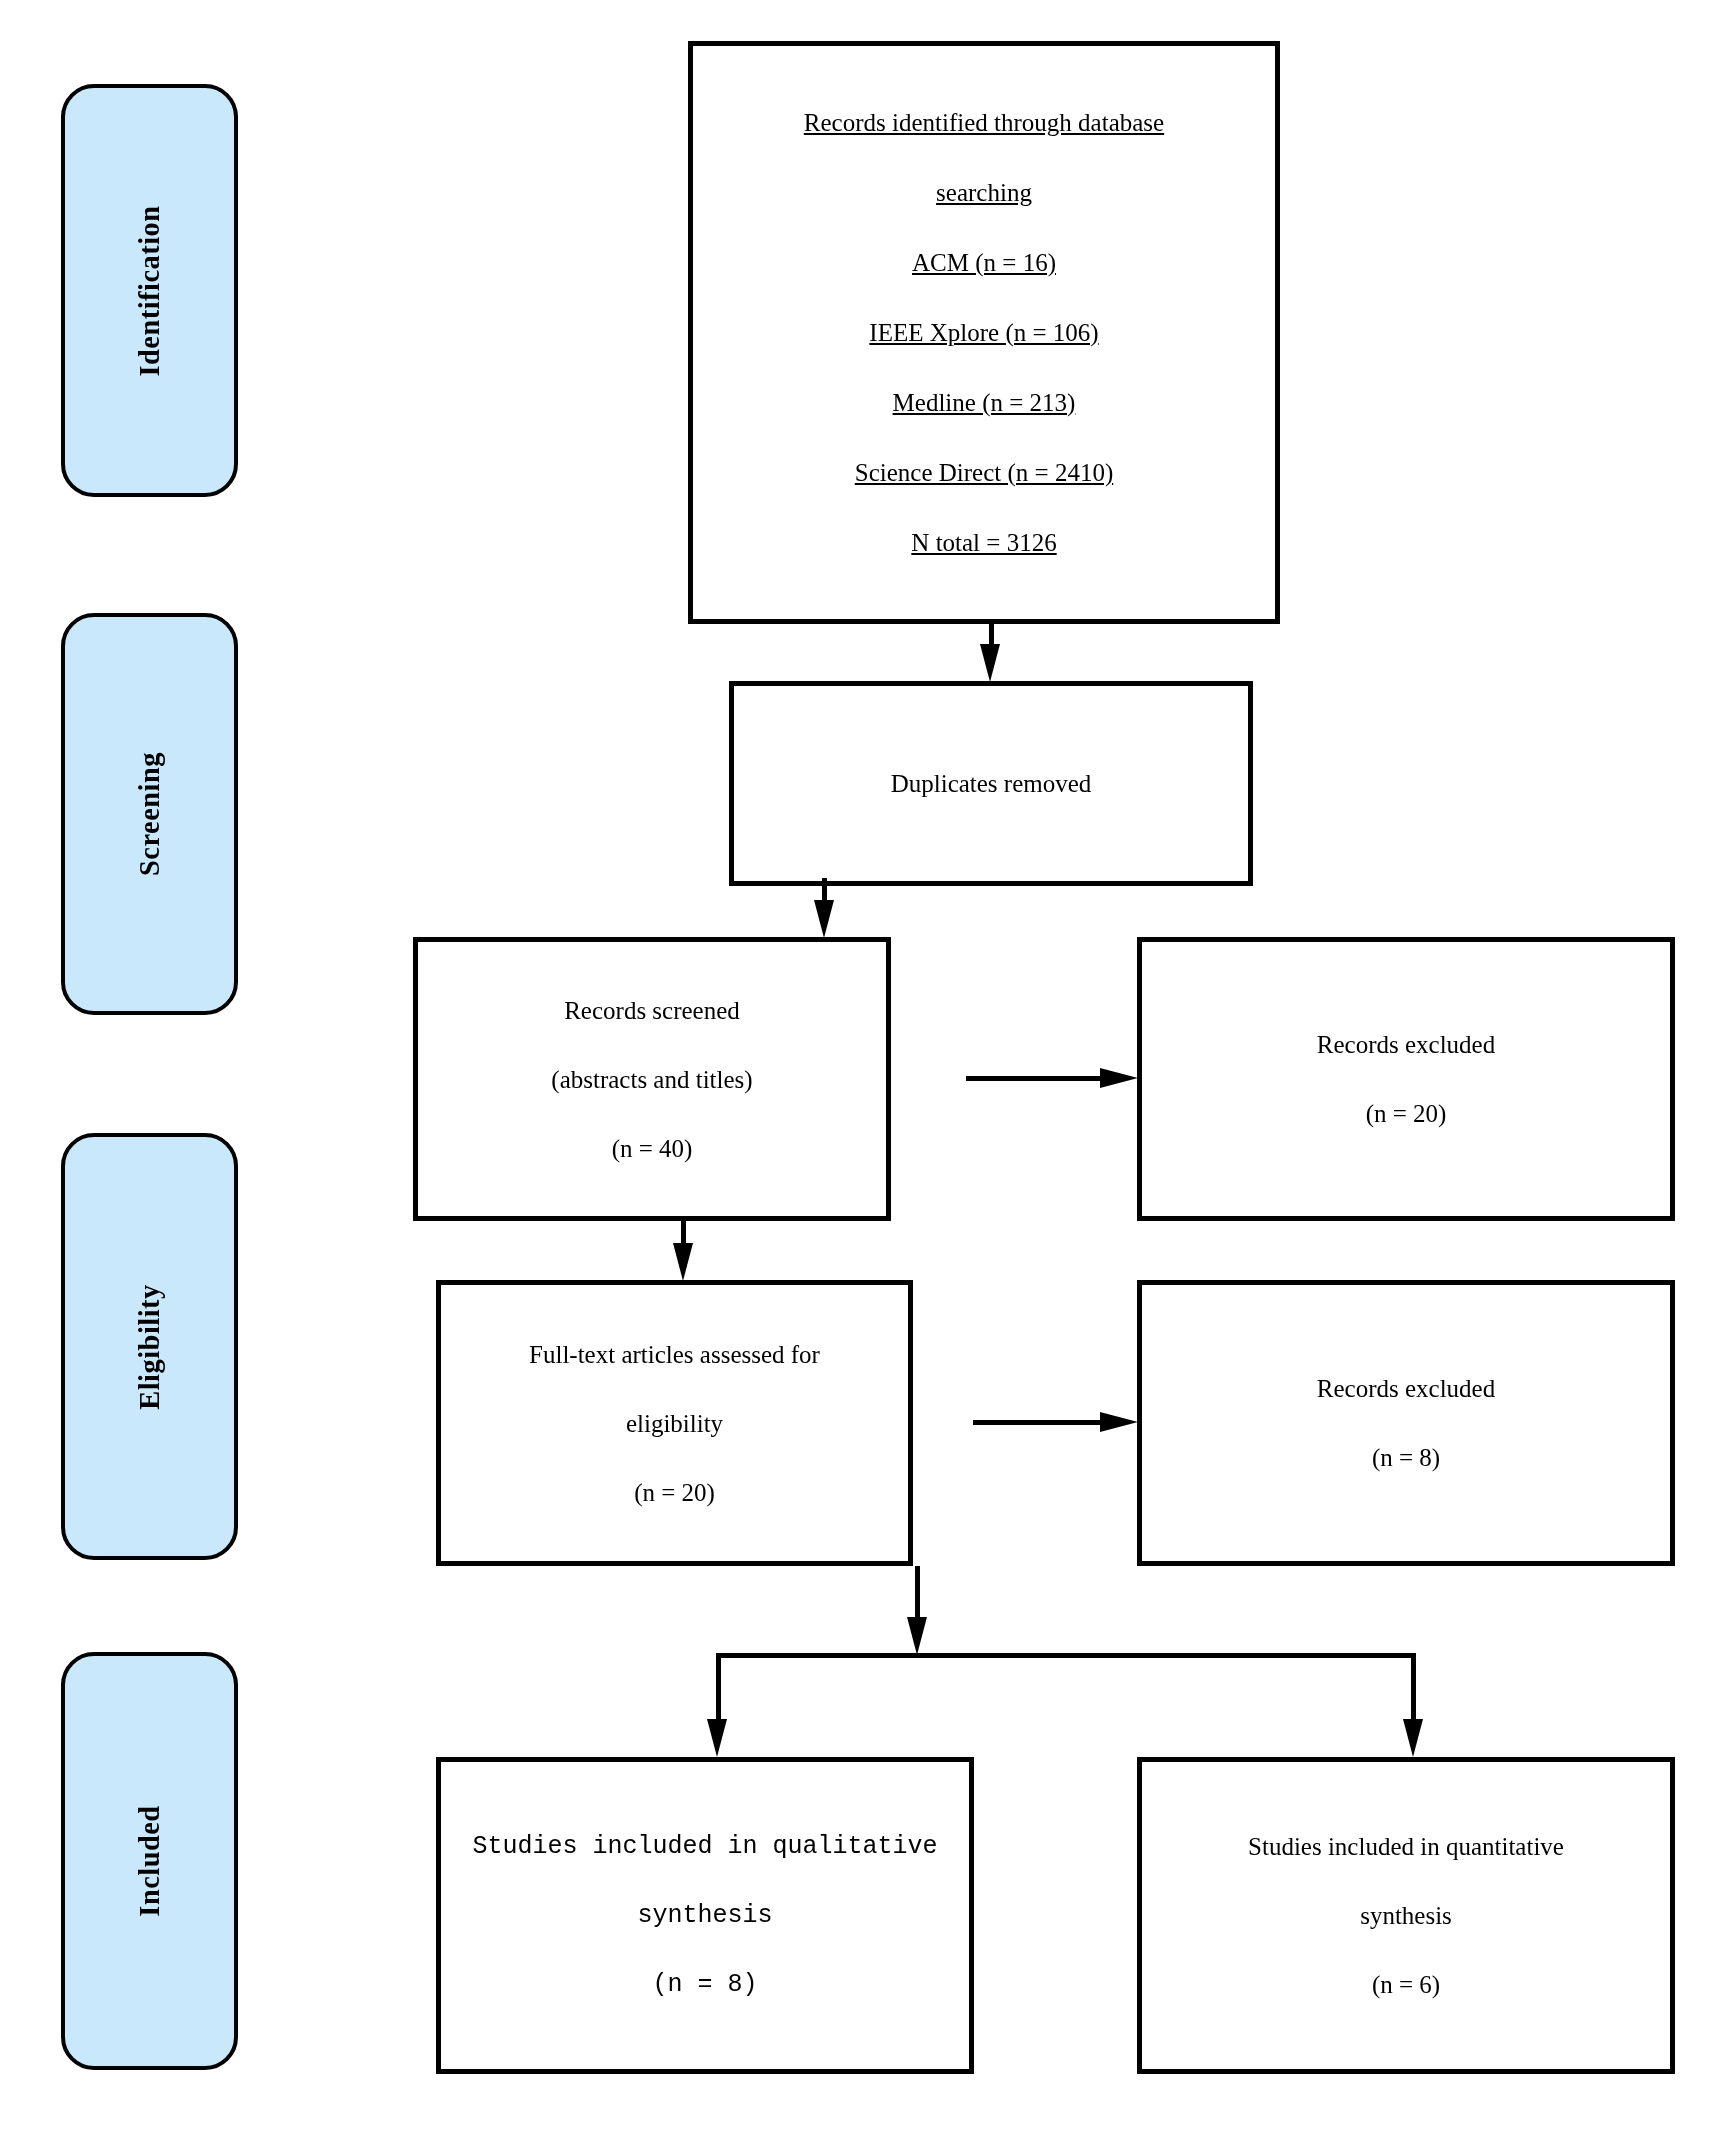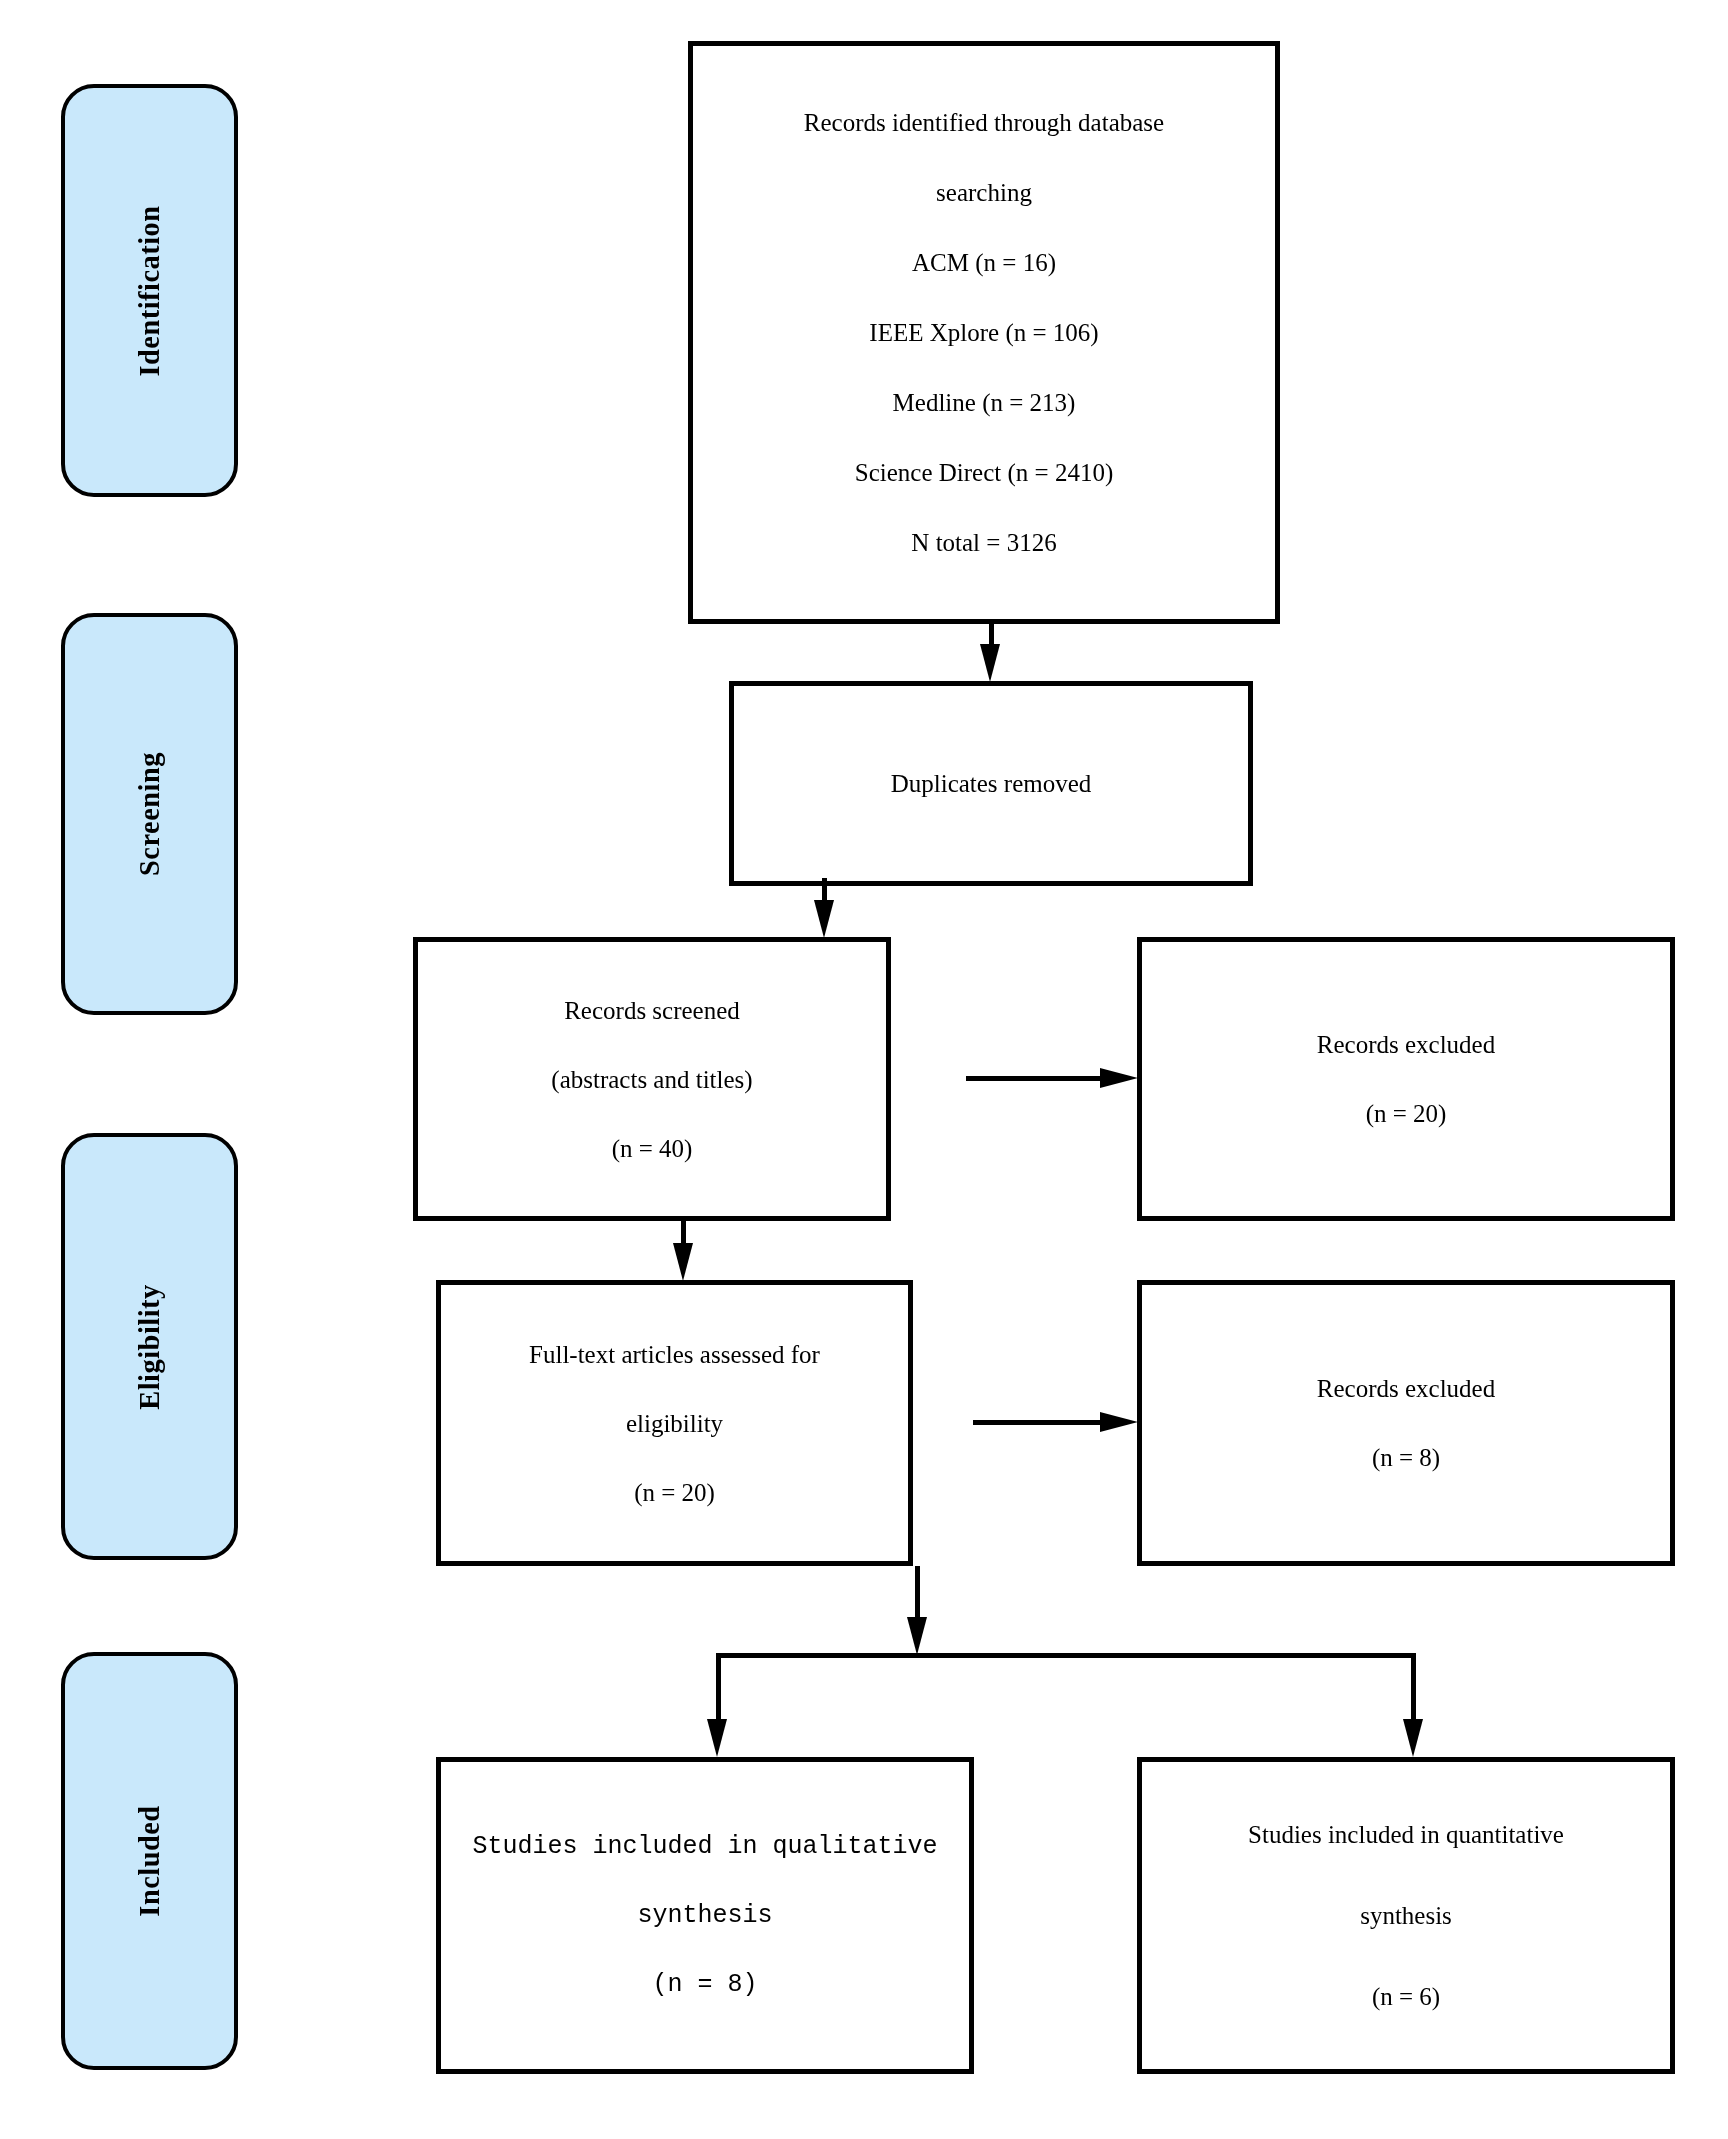--- a/index.html
+++ b/index.html
@@ -44,21 +44,21 @@
     justify-content: center;
     align-items: center;
     text-align: center;
   }
   .fbox .ln {
     margin: 0;
     font-size: 25px;
     line-height: 69px;
     white-space: nowrap;
   }
-  #box-identified .ln { line-height: 70px; }
+  #box-identified .ln { line-height: 70px; text-decoration: underline; }
 
   
   .vl { position: absolute; width: 4.6px; background: #000000; }
   .hl { position: absolute; height: 4.6px; background: #000000; }
   .ah-d {
     position: absolute; width: 0; height: 0;
     border-left: 10.6px solid transparent;
     border-right: 10.6px solid transparent;
     border-top: 38px solid #000000;
   }
@@ -122,21 +122,21 @@
     <p class="ln">Records excluded</p>
     <p class="ln">(n = 8)</p>
   </div>
 
   <div class="fbox" style="left:436px; top:1757px; width:538px; height:317px;font-family:Liberation Mono, monospace;">
     <p class="ln">Studies included in qualitative</p>
     <p class="ln">synthesis</p>
     <p class="ln">(n = 8)</p>
   </div>
 
-  <div class="fbox" style="left:1137px; top:1757px; width:538px; height:317px;gap:12px;">
+  <div class="fbox" style="left:1137px; top:1757px; width:538px; height:317px;">
     <p class="ln">Studies included in quantitative</p>
     <p class="ln">synthesis</p>
     <p class="ln">(n = 6)</p>
   </div>
 
   <div>
     <div class="vl" style="left:989px; top:623px; height:27.5px;"></div>
     <div class="ah-d" style="left:980px; top:644px;"></div>
   </div>
 

